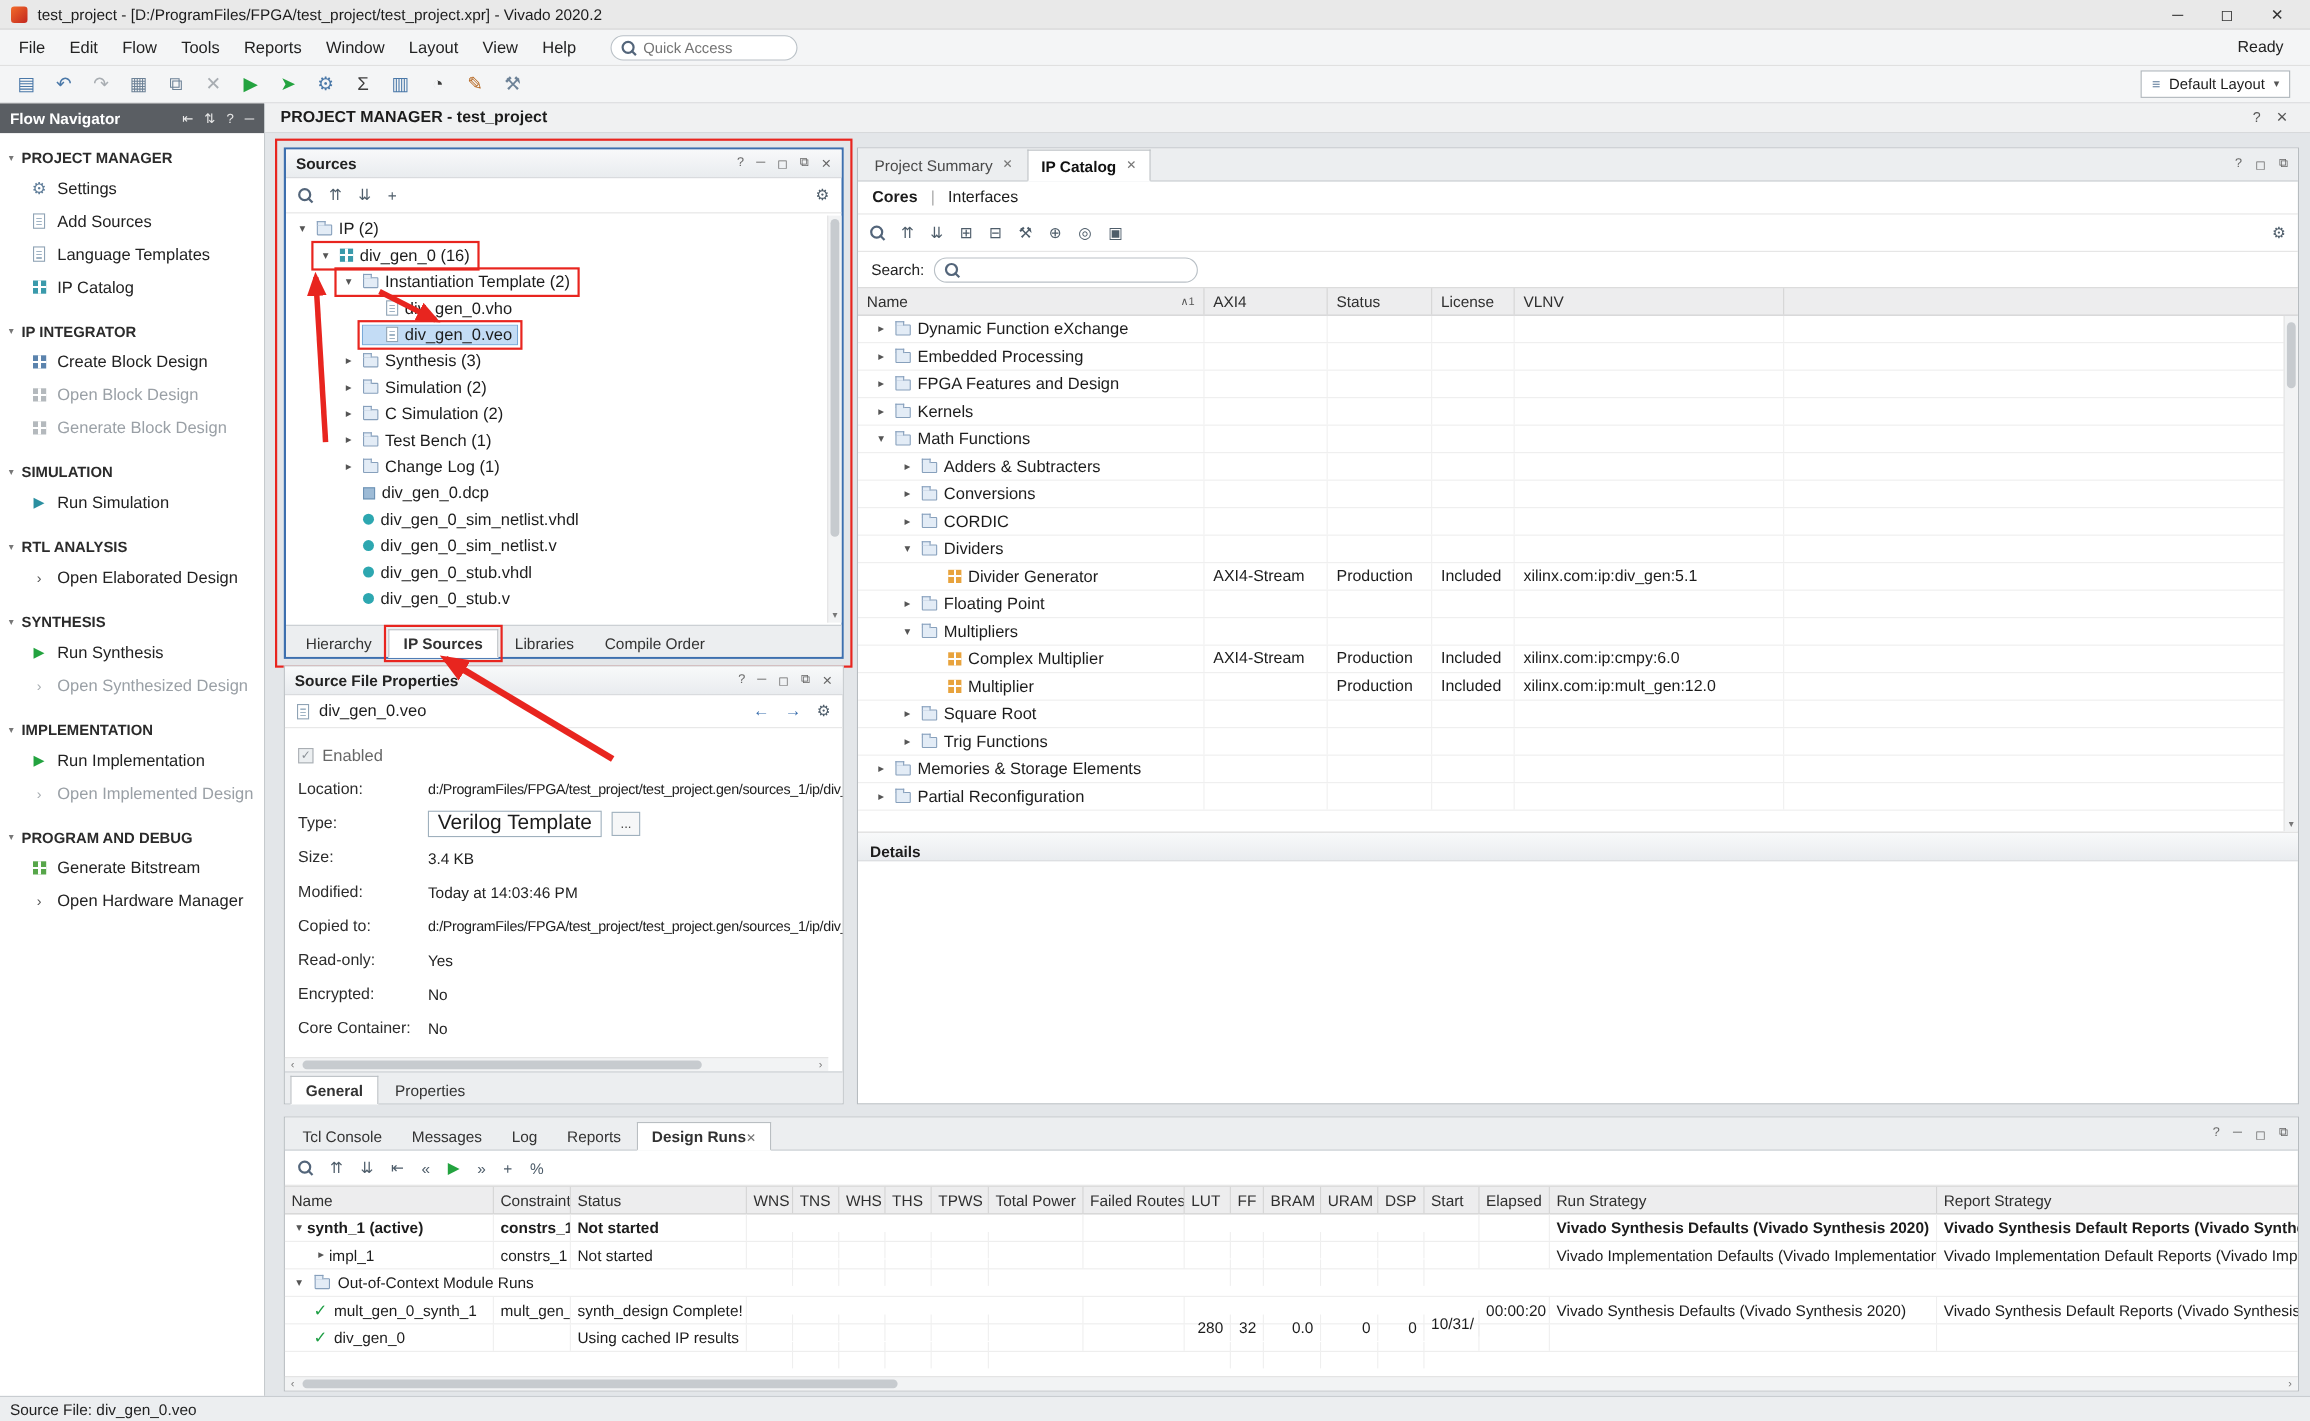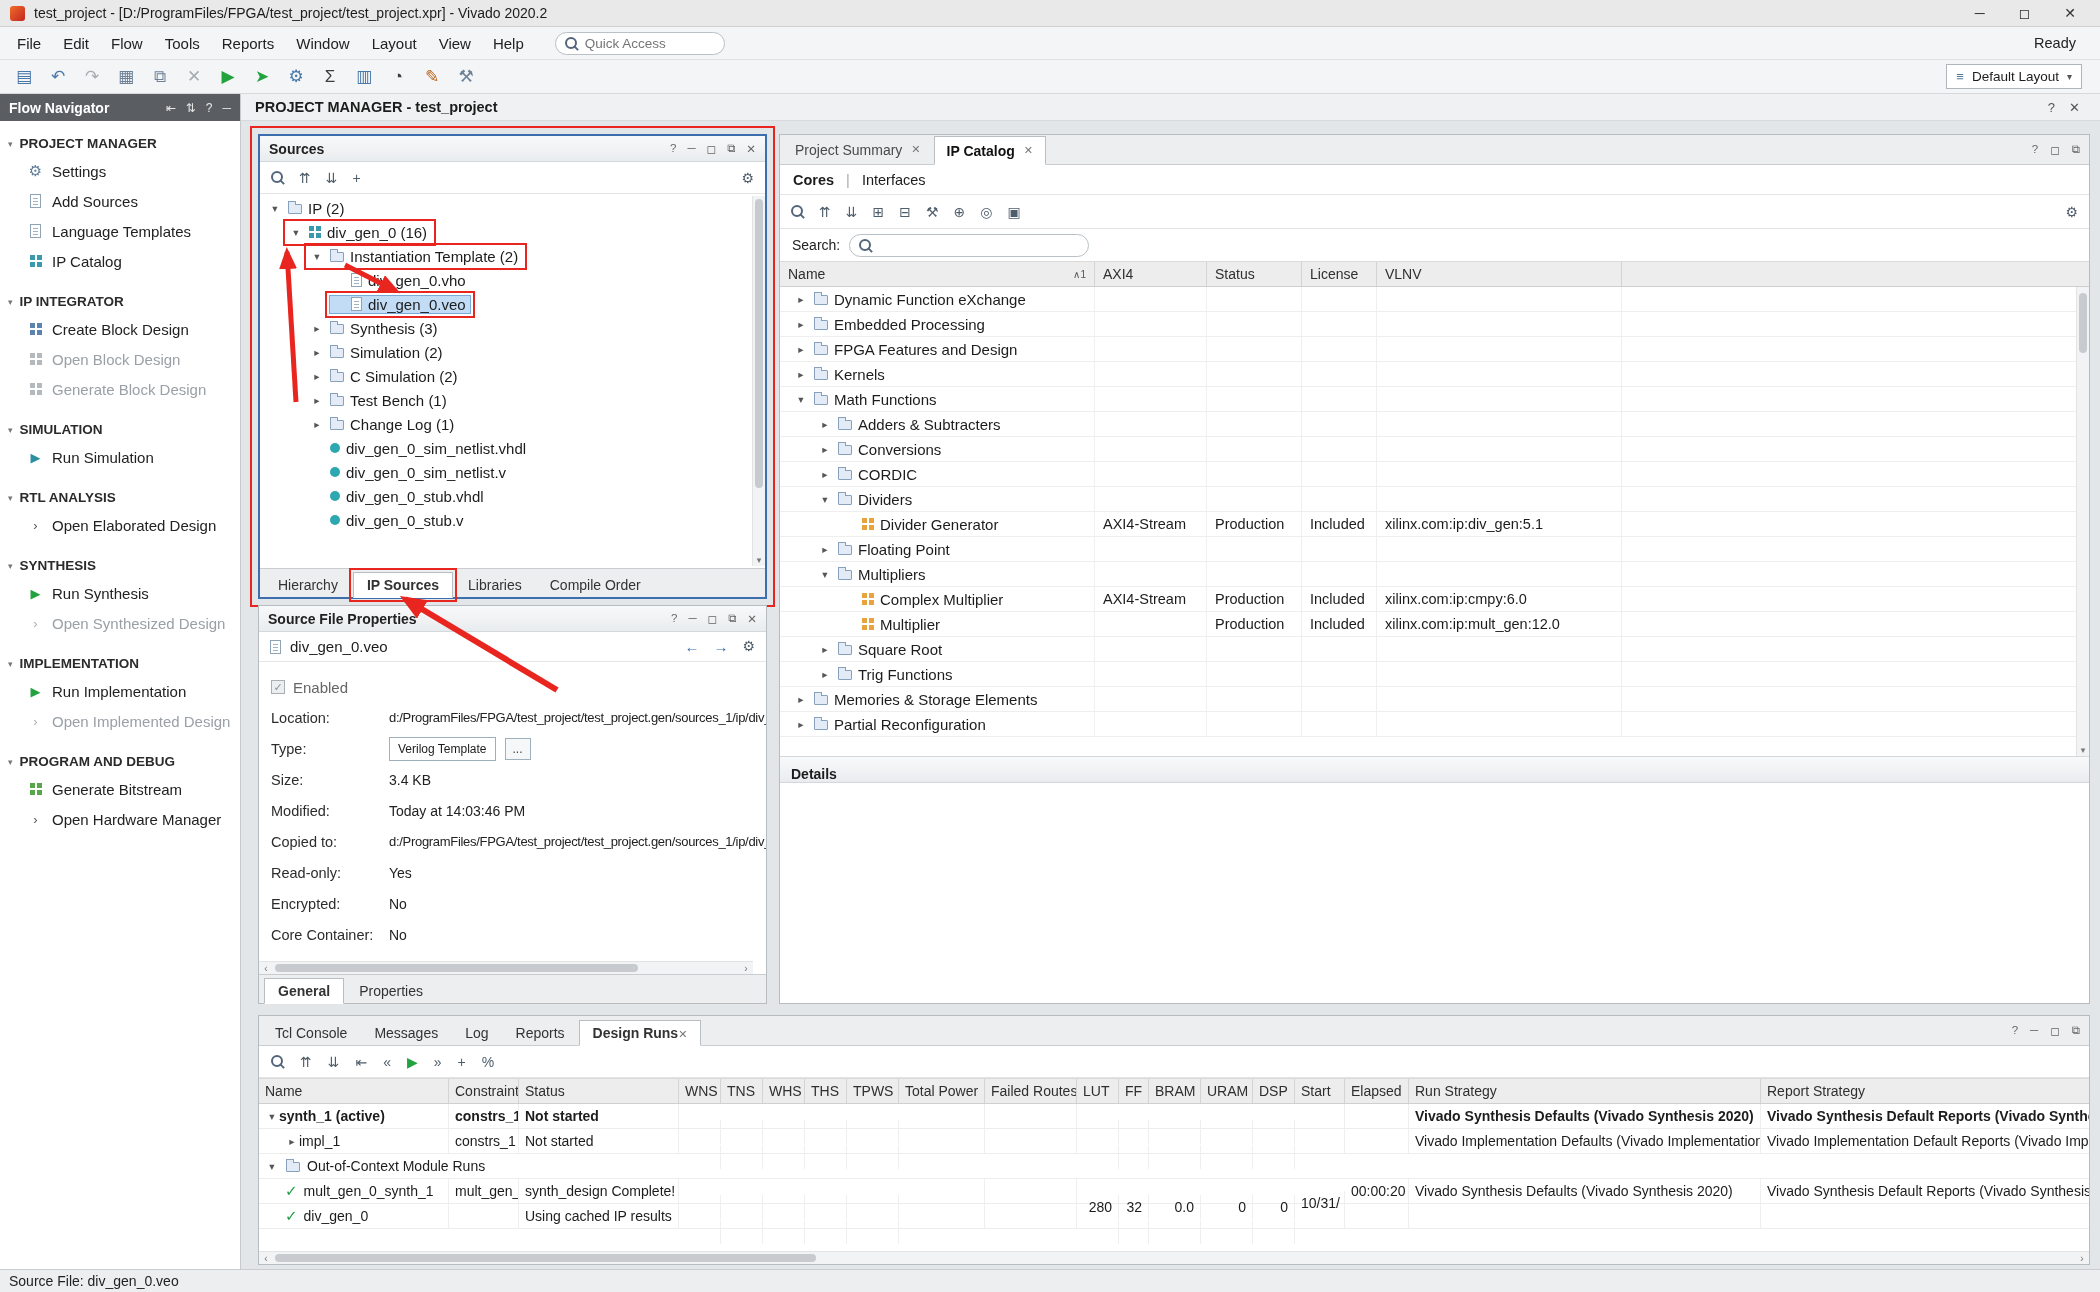--- a/index.html
+++ b/index.html
@@ -87,21 +87,21 @@
   #sfp-panel{left:258px;top:605px;width:509px;height:399px;}
   .sfp-filerow{height:30px;display:flex;align-items:center;gap:9px;padding:0 11px;border-bottom:1px solid #e6e6e6;}
   .sfp-filerow .nav-arrows{margin-left:auto;display:flex;gap:14px;color:#3b6fae;font-size:15px;}
   .sfp-body{padding:10px 0 0 12px;}
   .enabled-row{display:flex;align-items:center;gap:8px;height:30px;color:#666;}
   .cbx{width:14px;height:14px;border:1px solid #a9aeb3;background:#eceff1;color:#8a9096;font-size:11px;line-height:12px;text-align:center;flex:none;}
   .prop-row{display:flex;align-items:center;height:31px;}
   .prop-label{width:118px;color:#2c2c2c;font-size:14.5px;flex:none;}
   .prop-value{font-size:14px;color:#222;white-space:nowrap;overflow:hidden;flex:1;}
   .prop-value.path{font-size:13px;letter-spacing:-0.3px;}
-  .combo{border:1px solid #9fb0bd;background:#fff;height:24px;display:inline-flex;align-items:center;padding:0 8px;font-size:12px;}
+  .combo{border:1px solid #9fb0bd;background:#fff;height:24px;display:inline-flex;align-items:center;padding:0 8px;font-size:19px;}
   .more-btn{border:1px solid #9fb0bd;background:#f6f7f8;width:26px;height:22px;text-align:center;font-size:12px;color:#444;margin-left:9px;display:inline-flex;align-items:center;justify-content:center;}
   .hscroll{position:absolute;left:0;right:13px;bottom:29px;height:13px;background:#f2f3f4;border-top:1px solid #e3e3e3;display:flex;align-items:center;}
   .hscroll .arrow{width:14px;text-align:center;font-size:10px;color:#777;flex:none;}
   .hscroll .track{flex:1;position:relative;height:100%;}
   .hscroll .hthumb{position:absolute;top:2px;bottom:2px;background:#c7cbcf;border-radius:5px;}
 
   
   #catalog-panel{left:779px;top:134px;width:1311px;height:870px;}
   .doc-tabs{height:30px;background:#eceef0;border-bottom:1px solid #c9cdd1;display:flex;align-items:flex-end;padding-left:3px;gap:1px;}
   .doc-tab{height:29px;display:flex;align-items:center;gap:9px;padding:0 12px;font-size:14px;color:#4a4a4a;}
@@ -426,20 +426,27 @@
             <span class="expander">▸</span>
             <span class="icon-folder"></span>
             <span class="tlabel">Test Bench (1)</span>
           </span>
         </div>
         <div class="tree-row" style="padding-left: 48px;">
           <span class="row-content">
             <span class="expander">▸</span>
             <span class="icon-folder"></span>
             <span class="tlabel">Change Log (1)</span>
+          </span>
+        </div>
+        <div class="tree-row" style="padding-left: 48px;">
+          <span class="row-content">
+            <span class="expander none">▸</span>
+            <span class="icon-dcp"></span>
+            <span class="tlabel">div_gen_0.dcp</span>
           </span>
         </div>
         <div class="tree-row" style="padding-left: 48px;">
           <span class="row-content">
             <span class="expander none">▸</span>
             <span class="icon-dot"></span>
             <span class="tlabel">div_gen_0_sim_netlist.vhdl</span>
           </span>
         </div>
         <div class="tree-row" style="padding-left: 48px;">

